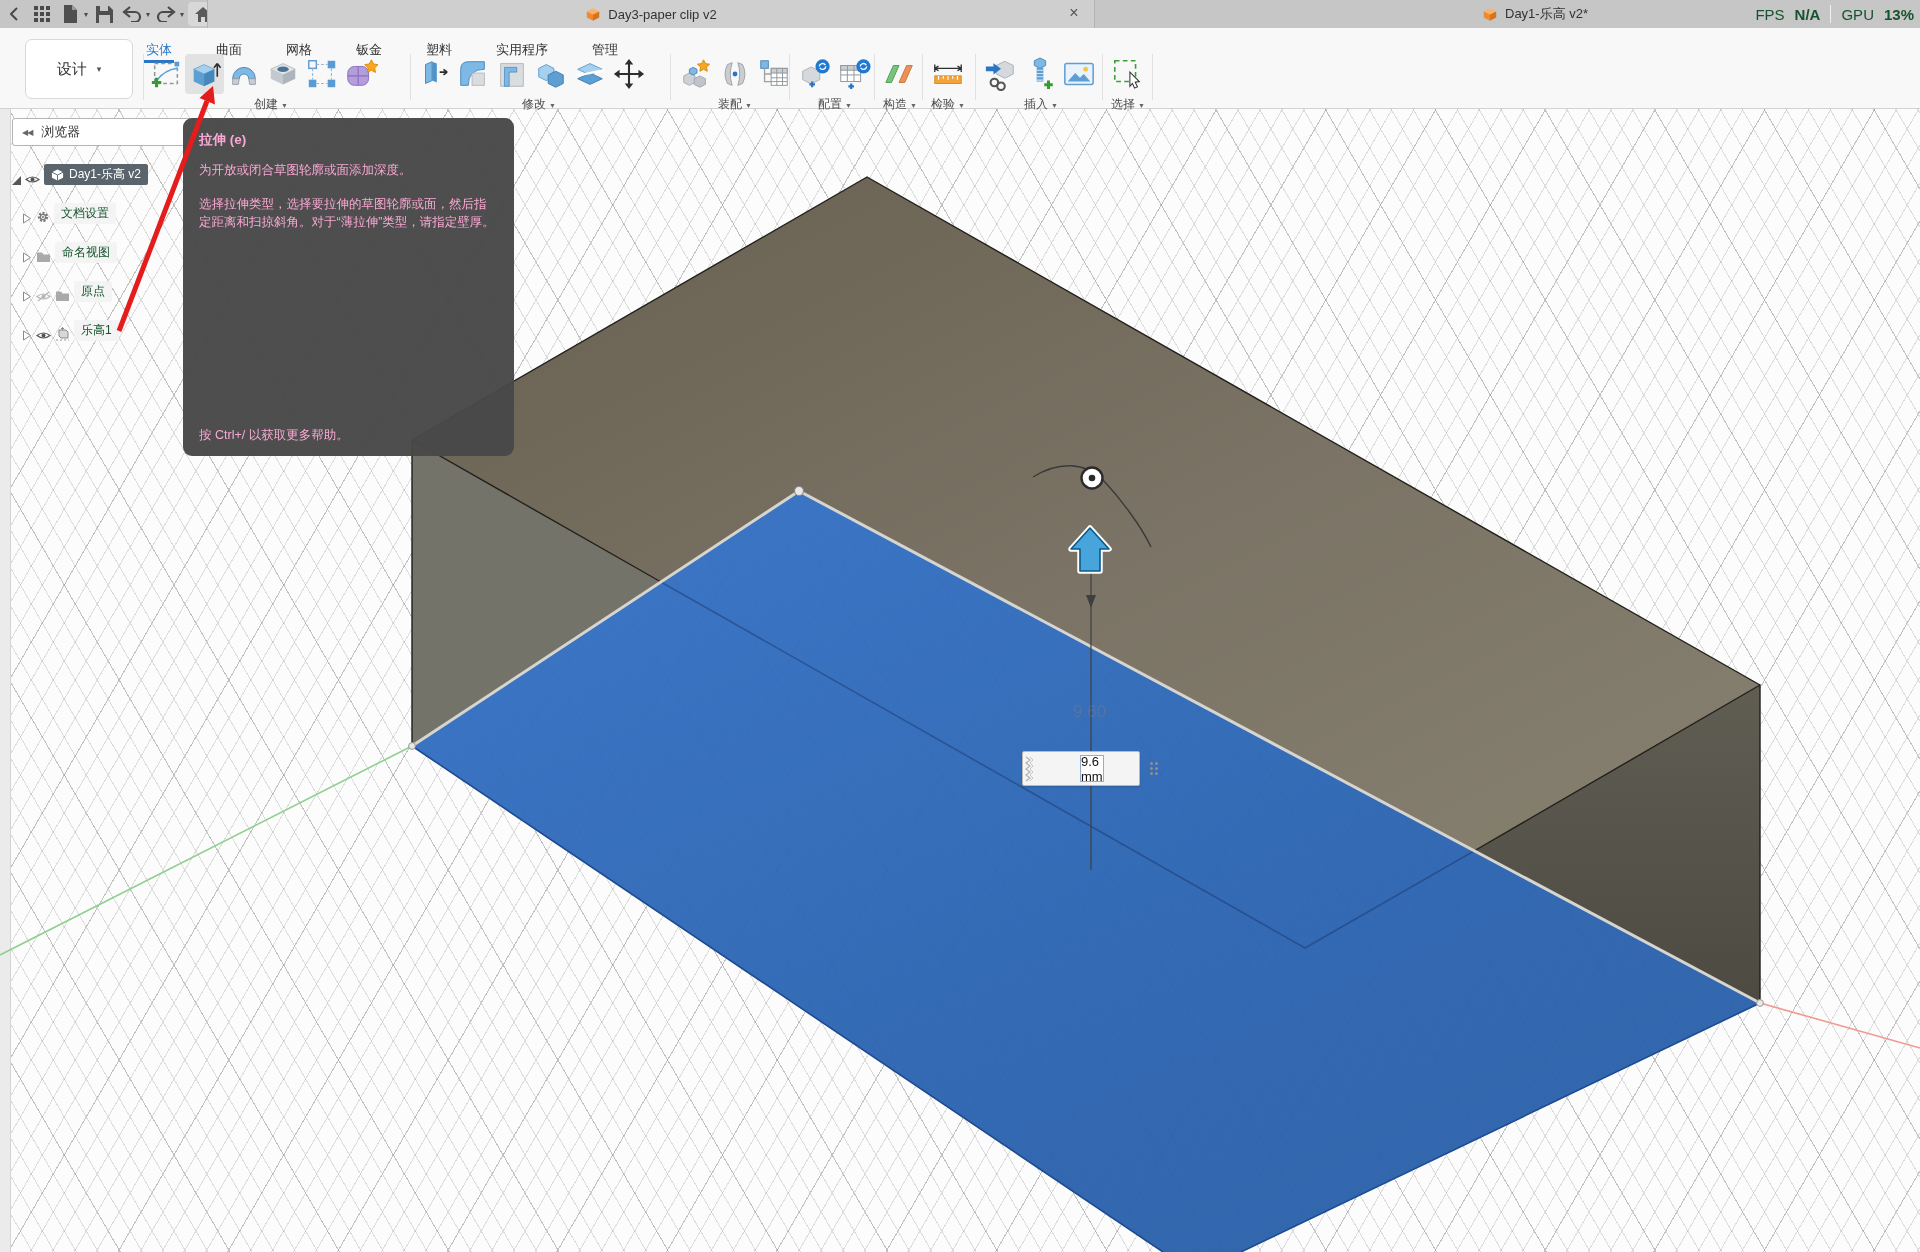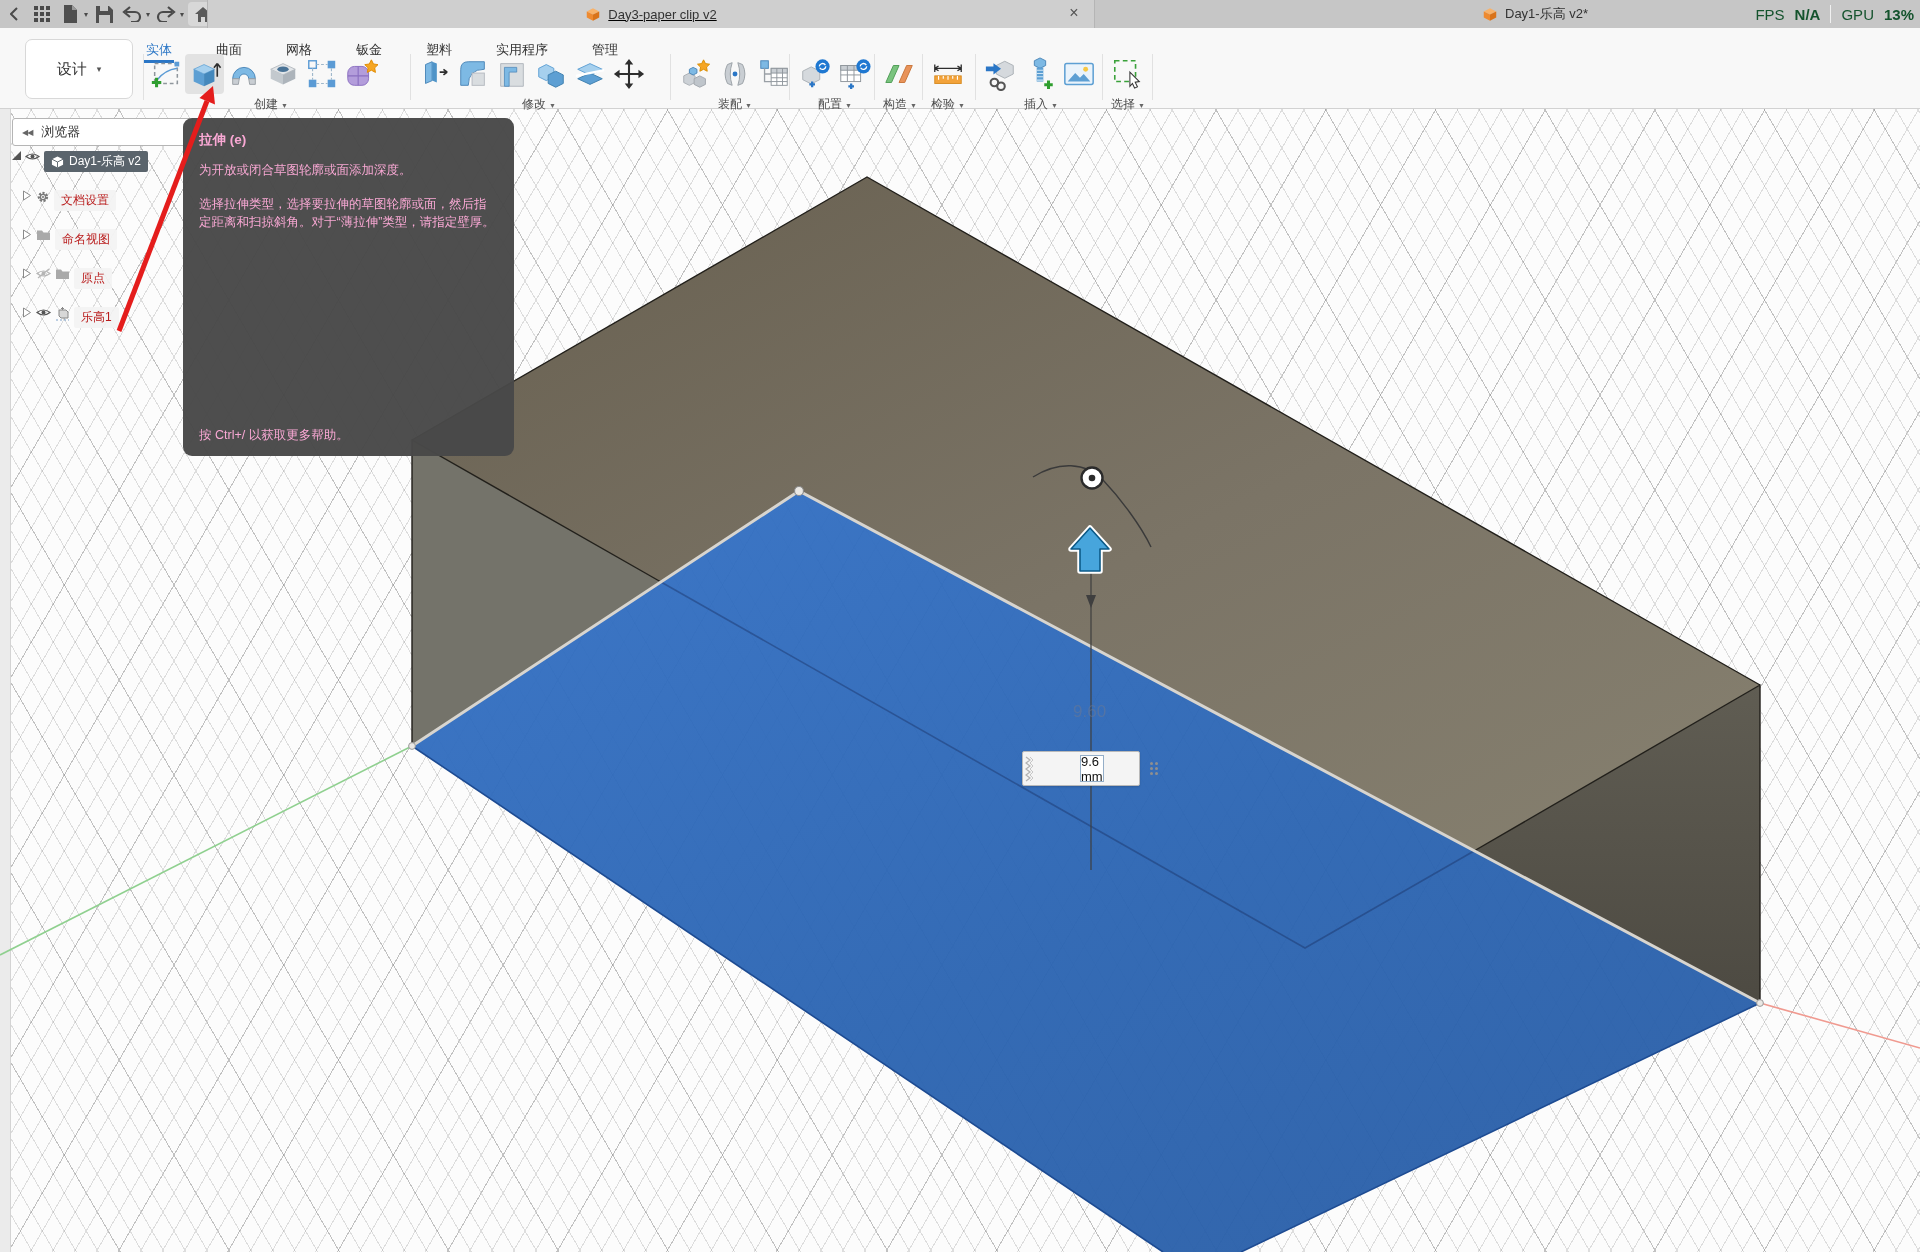--- a/index.html
+++ b/index.html
@@ -9,21 +9,21 @@
     background:#fcfcfc;-webkit-font-smoothing:antialiased;
   }
   
   .topbar{position:absolute;top:0;left:0;width:1920px;height:28px;background:#c6c6c6;z-index:6;
     border-bottom:1px solid #b3b3b3;}
   .topbar .left-icons{position:absolute;left:2px;top:0;height:28px;display:flex;align-items:center;gap:4px;}
   .tb-ico{width:24px;height:24px;display:flex;align-items:center;justify-content:center;color:#4a4a4a;}
   .tb-caret{font-size:8px;color:#4a4a4a;margin-left:-2px;}
   .home-btn{background:#d8d8d8;border-radius:4px;width:30px;height:24px;display:flex;align-items:center;justify-content:center;}
   .doc-tab{position:absolute;left:207px;top:0;width:886px;height:28px;background:#cfcfcf;
-    border-left:1px solid #b5b5b5;border-right:1px solid #b5b5b5;display:flex;align-items:center;justify-content:center;gap:7px;text-decoration:underline;}
+    border-left:1px solid #b5b5b5;border-right:1px solid #b5b5b5;display:flex;align-items:center;justify-content:center;gap:7px;}
   .doc-tab .lbl{font-size:13px;color:#333;}
   .tab-close{position:absolute;right:10px;top:3px;width:20px;height:20px;font-size:16px;color:#555;
     display:flex;align-items:center;justify-content:center;}
   .doc2{position:absolute;left:1482px;top:0;height:28px;display:flex;align-items:center;gap:7px;}
   .doc2 .lbl{font-size:13px;color:#333;}
   .perf{position:absolute;right:6px;top:0;height:28px;display:flex;align-items:center;gap:10px;color:#14532d;font-size:15px;}
   .perf b{font-weight:bold;}
   .perf .pdiv{width:1px;height:18px;background:rgba(255,255,255,.75);}
   
   .ribbon{position:absolute;top:28px;left:0;width:1920px;height:80px;background:#f8f8f8;z-index:6;
@@ -59,24 +59,24 @@
   .dim-input{flex:1;margin:3px 0;background:#fff;border:1px solid #94aec8;font-size:13px;color:#111;
     display:flex;align-items:center;justify-content:center;}
   .dim-dots{width:15px;display:grid;grid-template-columns:3px 3px;grid-auto-rows:3px;gap:2px;
     align-content:center;justify-content:center;}
   .dim-dots i{background:#8f8f8f;border-radius:50%;}
   
   .browser{position:absolute;left:12px;top:118px;width:176px;z-index:3;font-size:12px;}
   .b-head{width:170px;height:26px;background:#fff;border:1px solid #b5b5b5;border-radius:3px;
     display:flex;align-items:center;gap:9px;padding-left:9px;color:#333;font-size:13px;}
   .b-collapse{color:#666;font-size:8px;letter-spacing:-1px;}
-  .b-row{display:flex;align-items:flex-start;gap:4px;height:34px;margin-top:5px;}
+  .b-row{display:flex;align-items:flex-end;gap:4px;height:34px;margin-top:5px;}
   .b-row .ind{width:6px;}
   .tri-exp{width:0;height:0;border-bottom:9px solid #555;border-left:9px solid transparent;}
-  .pill{display:flex;align-items:center;gap:5px;padding:2px 7px;background:rgba(243,243,243,.92);border-radius:2px;color:#b91c1c;}
+  .pill{display:flex;align-items:center;gap:5px;padding:2px 7px;background:rgba(243,243,243,.92);border-radius:2px;color:#14532d;}
   .pill.sel{background:#5a646c;color:#fff;}
   
   .tooltip{position:absolute;left:183px;top:118px;width:331px;height:338px;background:rgba(72,72,72,.97);
     border-radius:9px;color:#f9a8d4;padding:13px 16px;box-sizing:border-box;z-index:4;}
   .tooltip h4{margin:0 0 12px 0;font-size:13.5px;font-weight:bold;}
   .tooltip p{margin:0 0 16px 0;font-size:12.5px;line-height:1.45;}
   .tooltip .foot{position:absolute;left:16px;bottom:12px;font-size:12.5px;font-weight:500;}
   
   .anno{position:absolute;left:95px;top:75px;z-index:10;pointer-events:none;}
   svg{display:block;}

